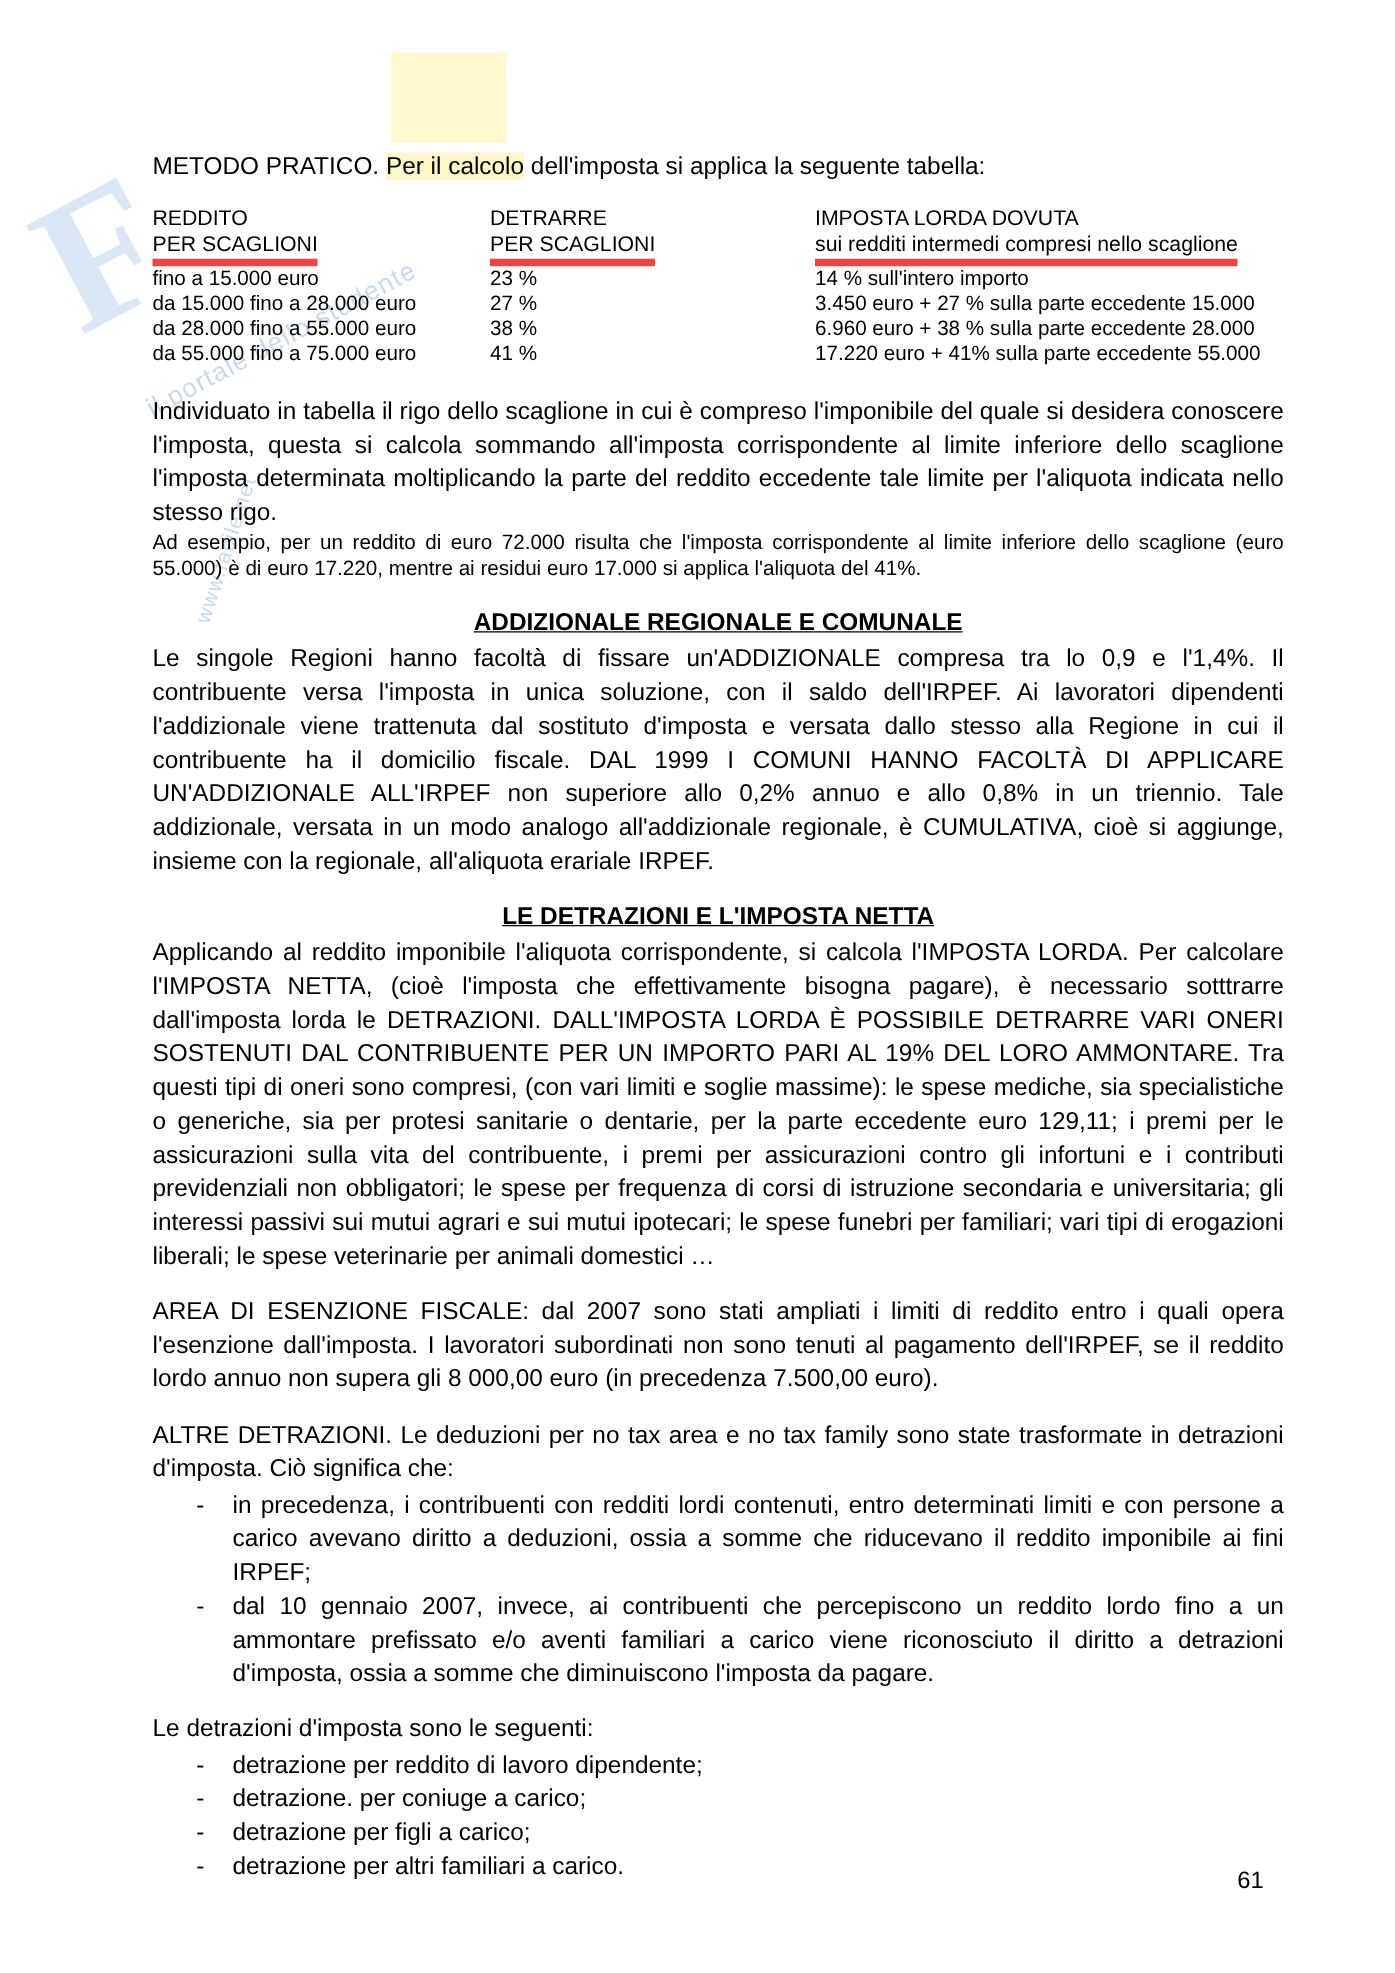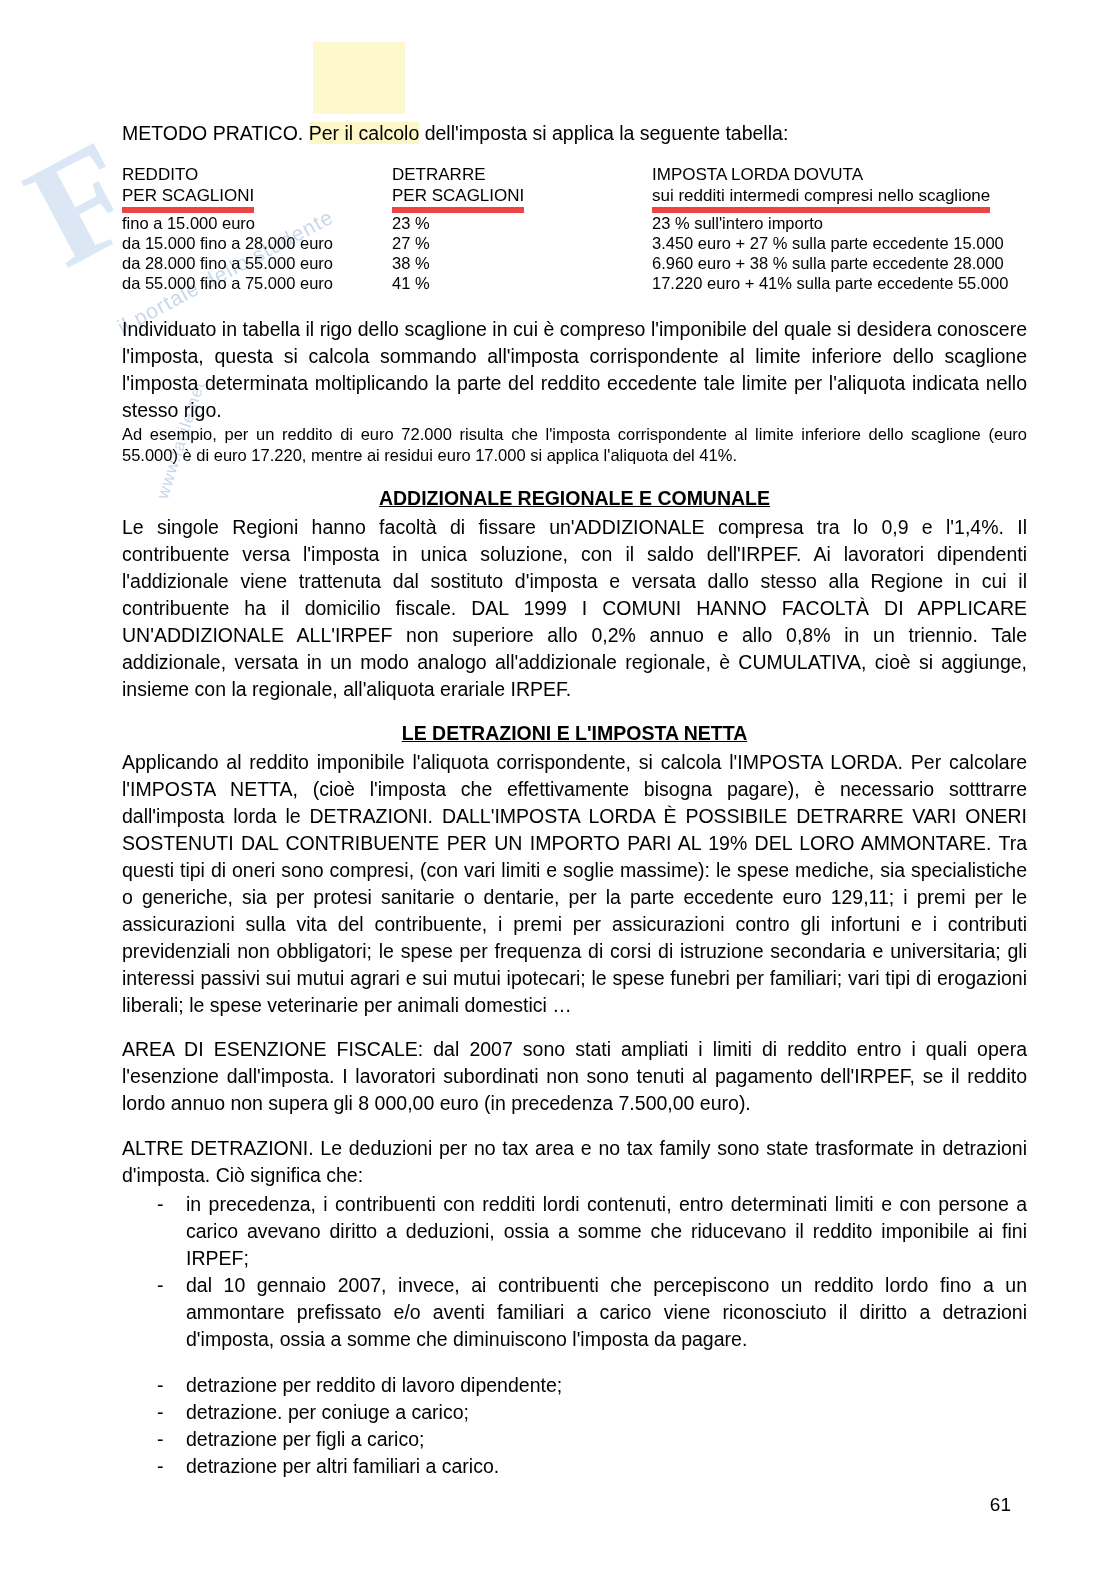--- a/index.html
+++ b/index.html
@@ -176,21 +176,21 @@
         <tr class="hdr-row2">
           <th class="col1"><span class="hdr-underline">PER SCAGLIONI</span></th>
           <th class="col2"><span class="hdr-underline">PER SCAGLIONI</span></th>
           <th class="col3"><span class="hdr-underline">sui redditi intermedi compresi nello scaglione</span></th>
         </tr>
       </thead>
       <tbody>
         <tr class="row-first">
           <td>fino a 15.000 euro</td>
           <td>23 %</td>
-          <td>23 % sull'intero importo</td>
+          <td>14 % sull'intero importo</td>
         </tr>
         <tr>
           <td>da 15.000 fino a 28.000 euro</td>
           <td>27 %</td>
           <td>3.450 euro + 27 % sulla parte eccedente 15.000</td>
         </tr>
         <tr>
           <td>da 28.000 fino a 55.000 euro</td>
           <td>38 %</td>
           <td>6.960 euro + 38 % sulla parte eccedente 28.000</td>
@@ -221,20 +221,21 @@
 
     <p class="body-text">ALTRE DETRAZIONI. Le deduzioni per no tax area e no tax family sono state trasformate in detrazioni d'imposta. Ciò significa che:</p>
 
     <ul class="dashlist">
       <li><span class="dash">-</span><span>in precedenza, i contribuenti con redditi lordi contenuti, entro determinati limiti e con persone a carico avevano diritto a deduzioni, ossia a somme che riducevano il reddito imponibile ai fini IRPEF;</span></li>
       <li><span class="dash">-</span><span>dal 10 gennaio 2007, invece, ai contribuenti che percepiscono un reddito lordo fino a un ammontare prefissato e/o aventi familiari a carico viene riconosciuto il diritto a detrazioni d'imposta, ossia a somme che diminuiscono l'imposta da pagare.</span></li>
     </ul>
 
     <div class="gap"></div>
 
+    <p class="body-text">Le detrazioni d'imposta sono le seguenti:</p>
 
     <ul class="dashlist tight">
       <li><span class="dash">-</span><span>detrazione per reddito di lavoro dipendente;</span></li>
       <li><span class="dash">-</span><span>detrazione. per coniuge a carico;</span></li>
       <li><span class="dash">-</span><span>detrazione per figli a carico;</span></li>
       <li><span class="dash">-</span><span>detrazione per altri familiari a carico.</span></li>
     </ul>
 
   </div>
 

